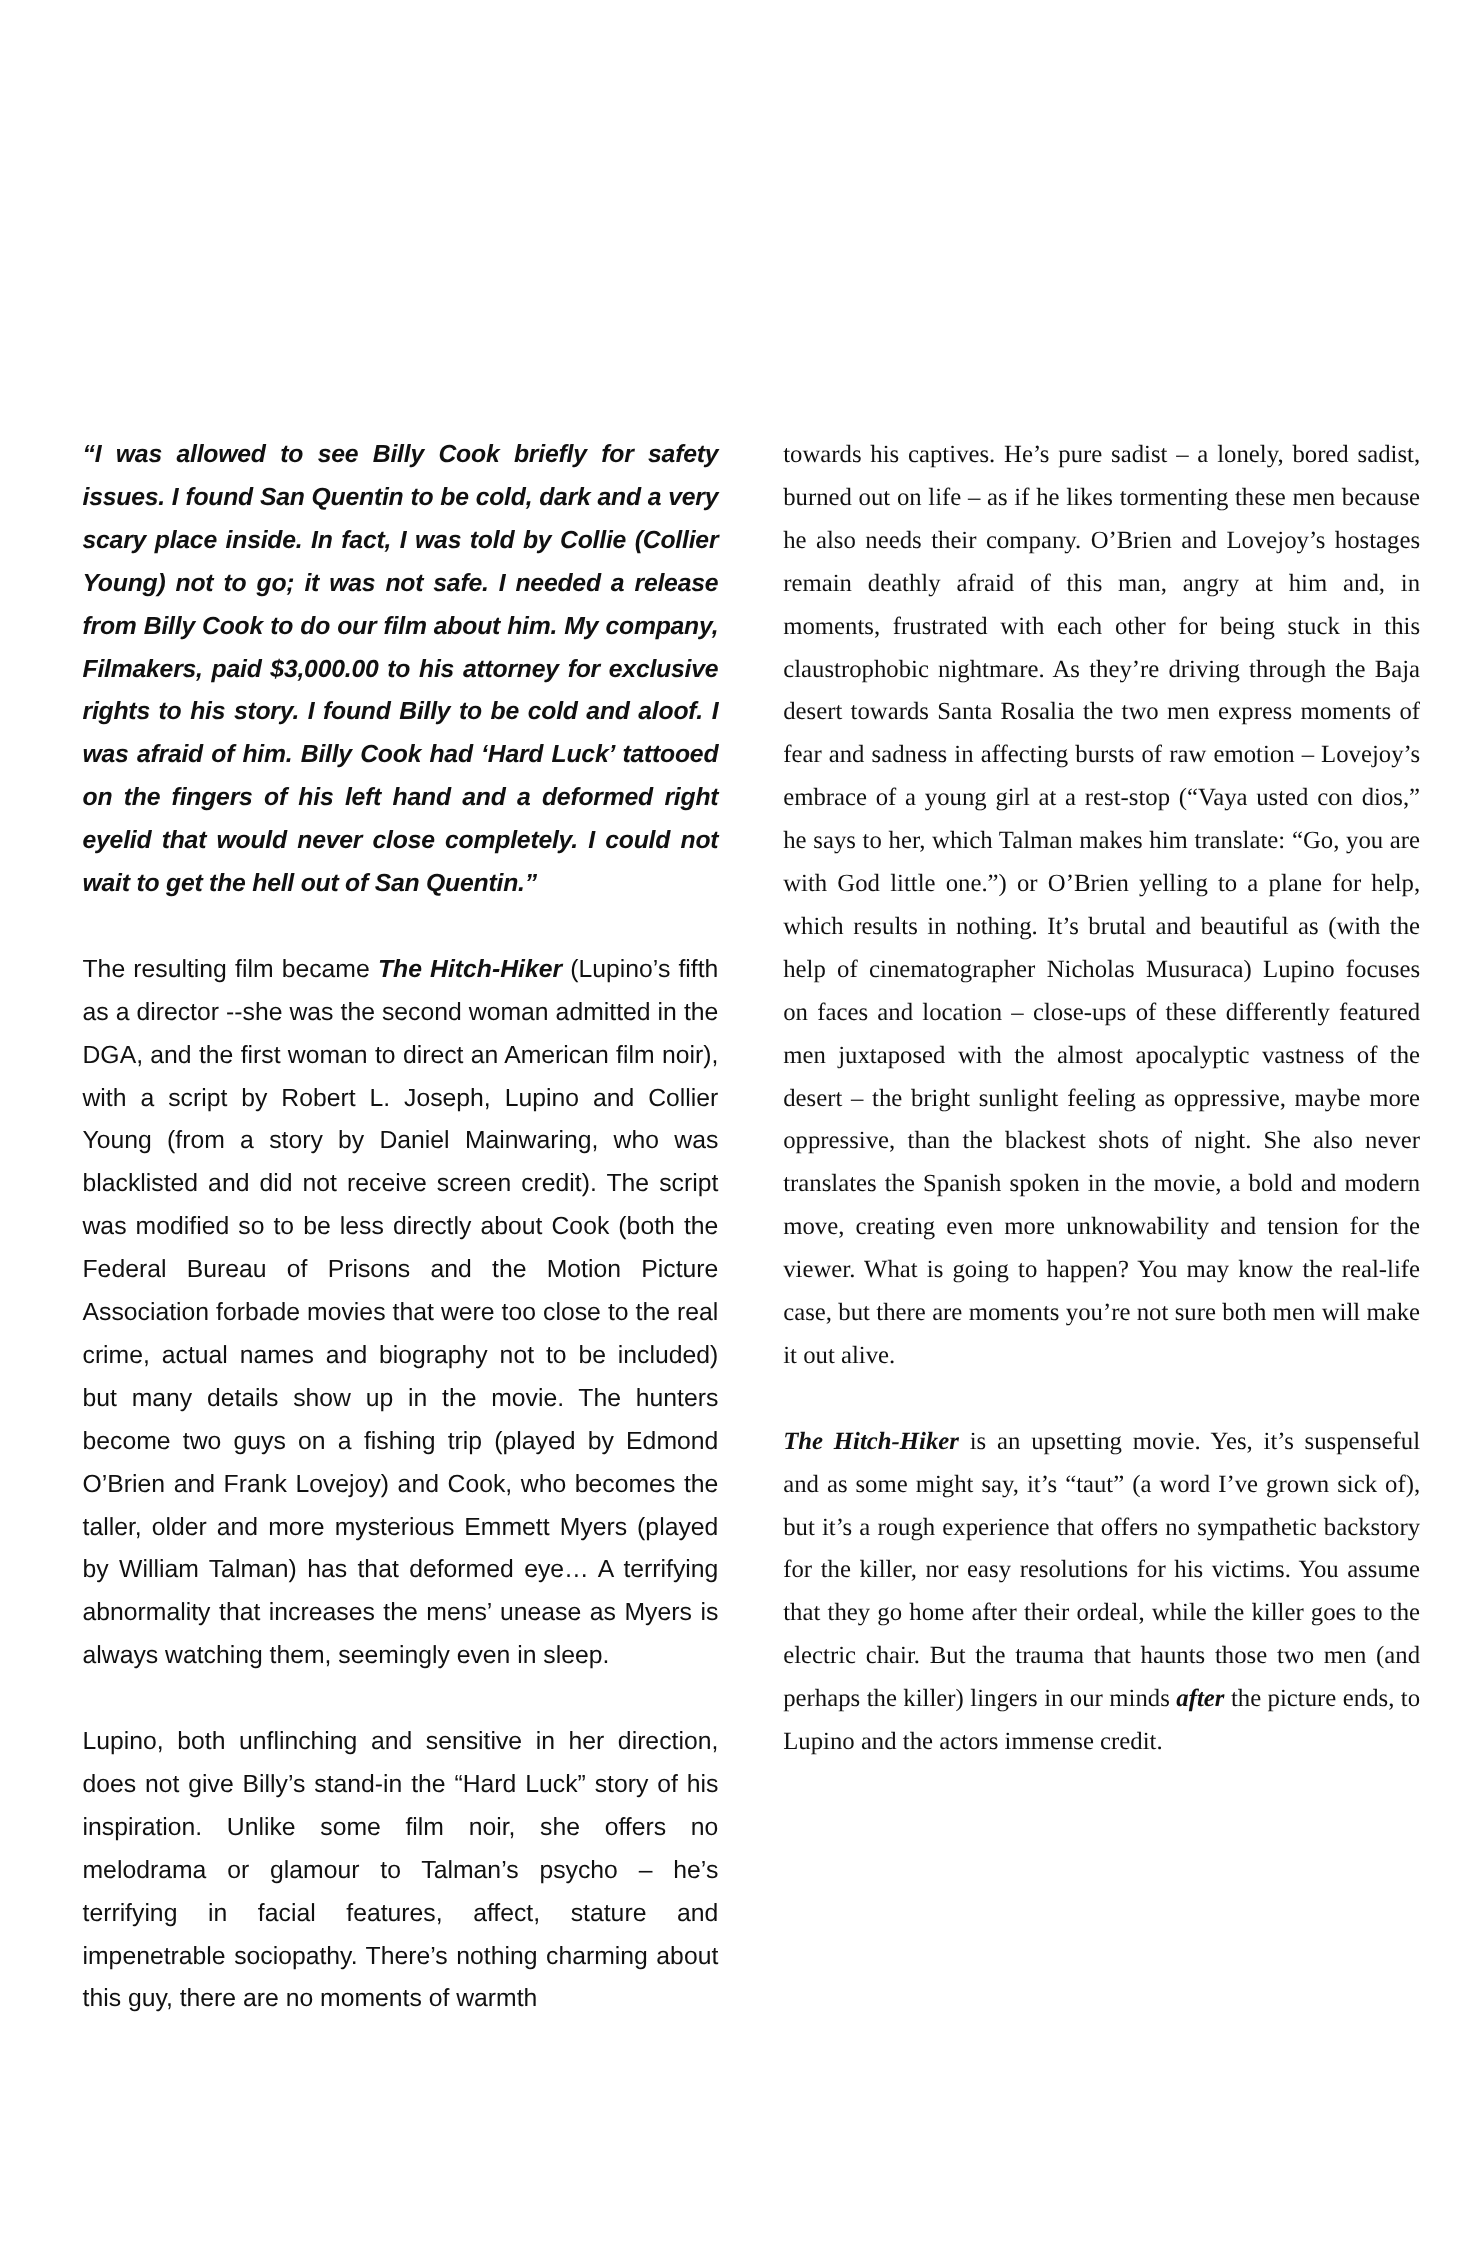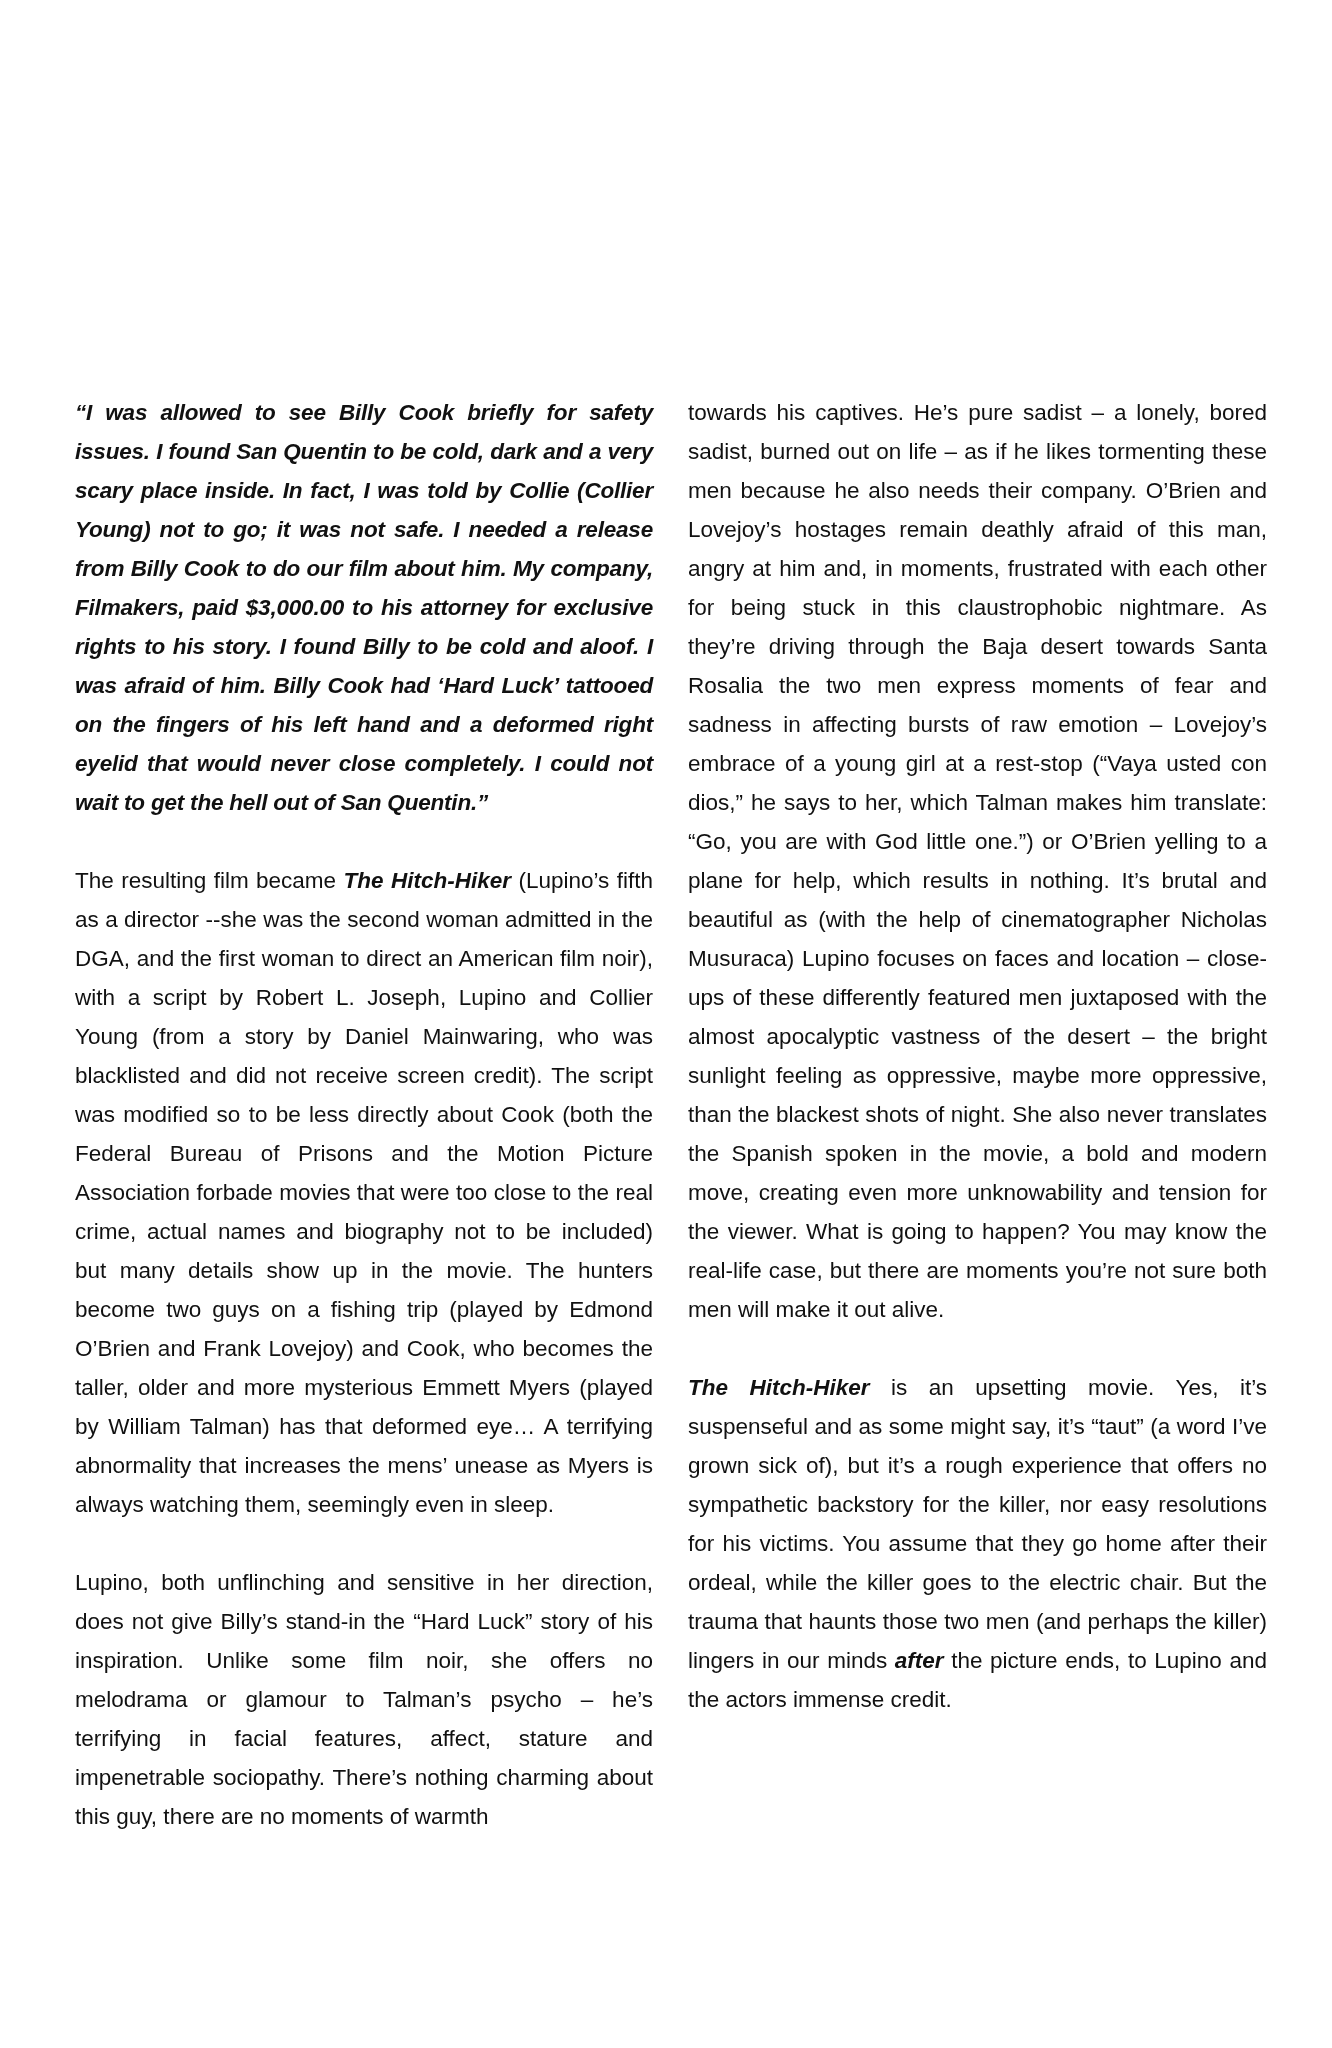--- a/index.html
+++ b/index.html
@@ -25,21 +25,21 @@
     .column {
       position: absolute;
       top: 393px;
       width: 578px;
       font-size: 22.5px;
       line-height: 39px;
       text-align: justify;
       letter-spacing: 0;
     }
     .col-left { left: 75px; }
-    .col-right { left: 688px; width: 579px; }
+    .col-right { left: 712px; width: 579px; font-family: Liberation Serif, serif; }
     .para {
       margin: 0 0 39px 0;
     }
     .quote {
       font-weight: bold;
       font-style: italic;
       letter-spacing: -0.2px;
     }
     .title-em {
       font-weight: bold;

